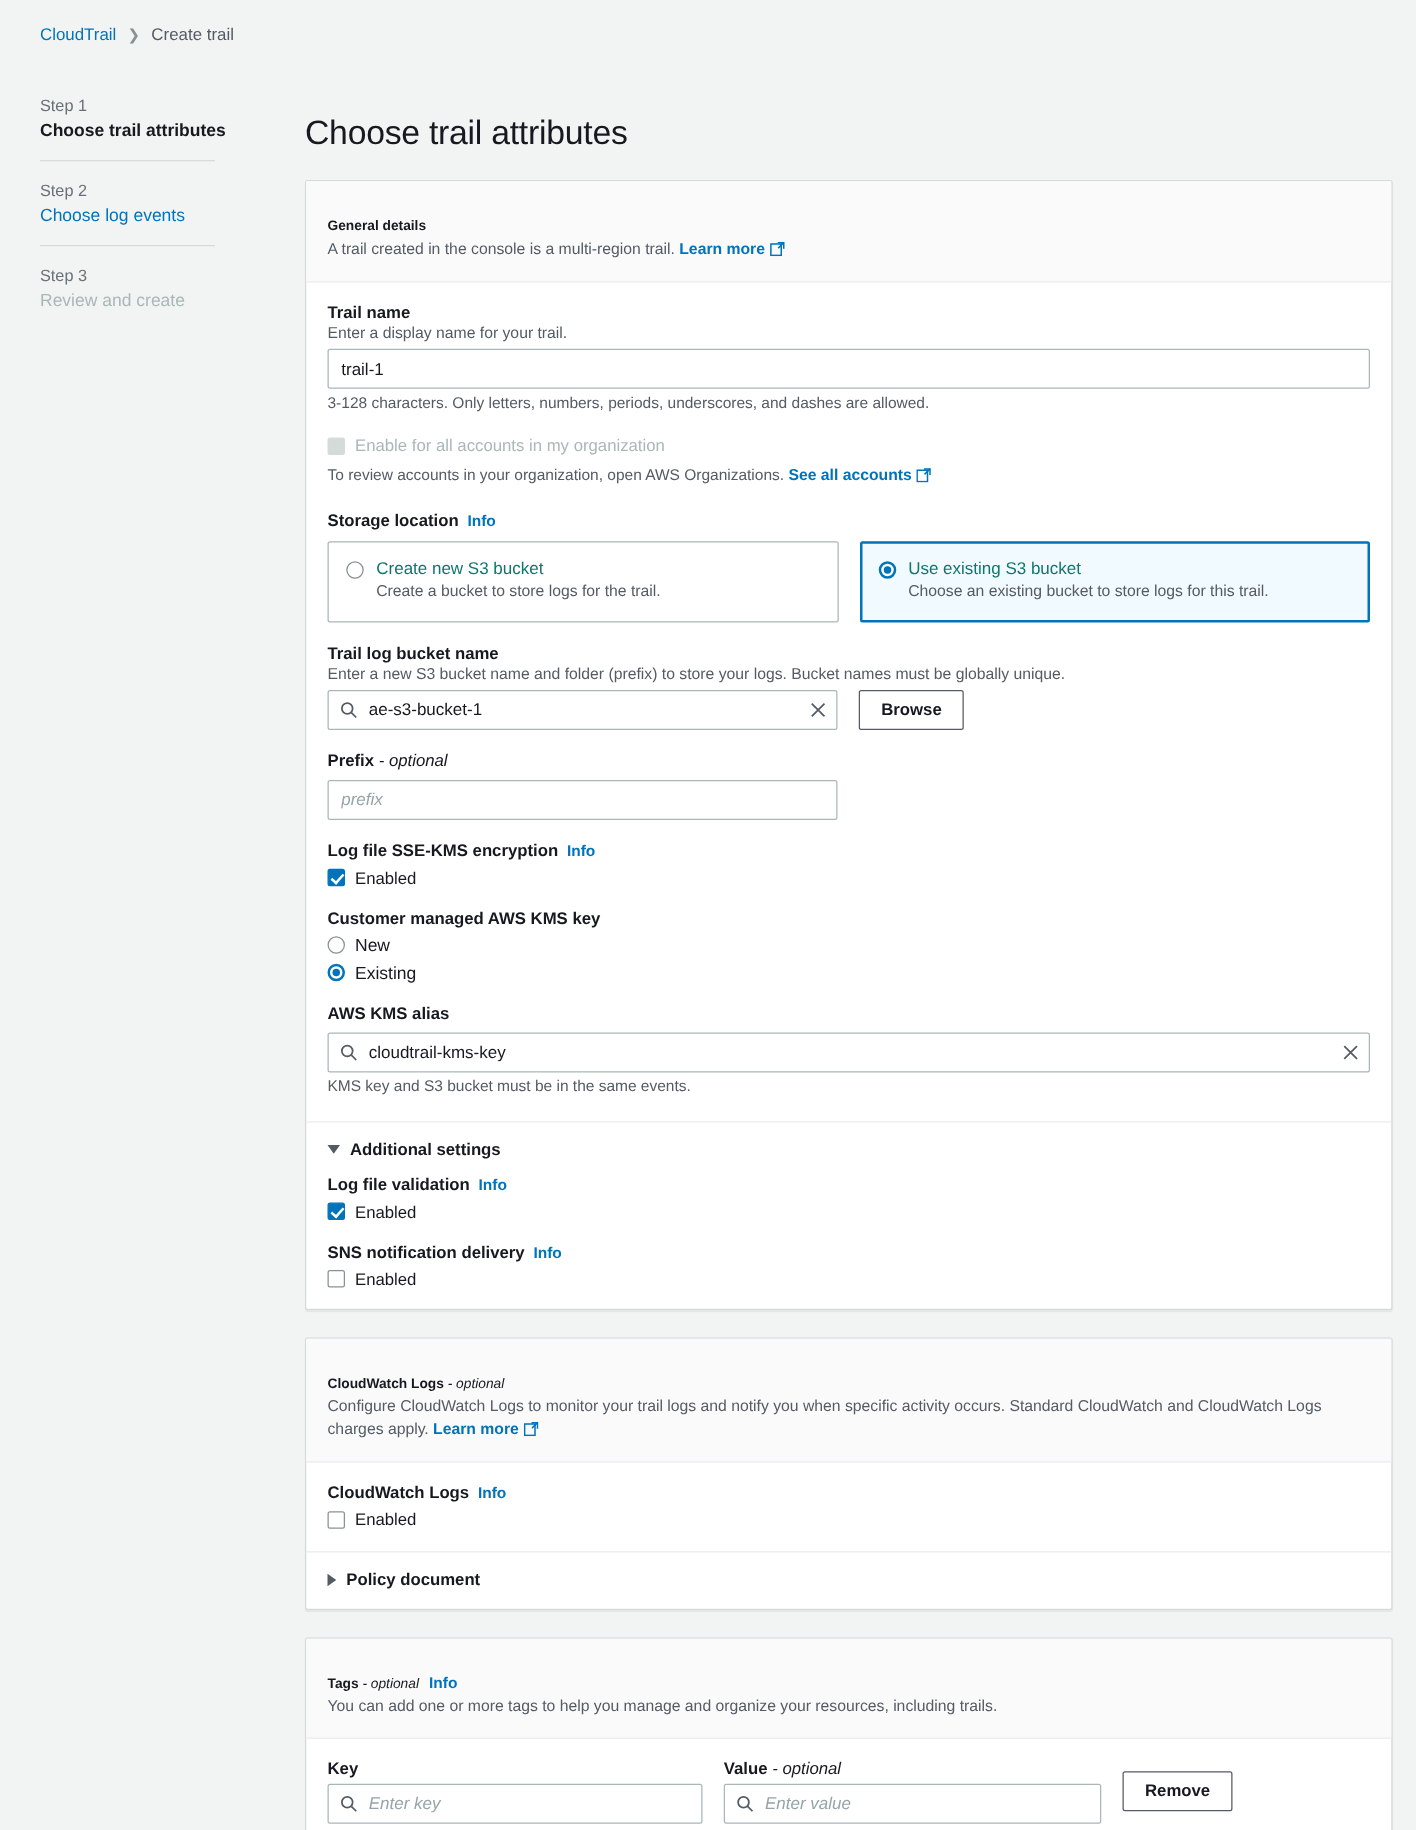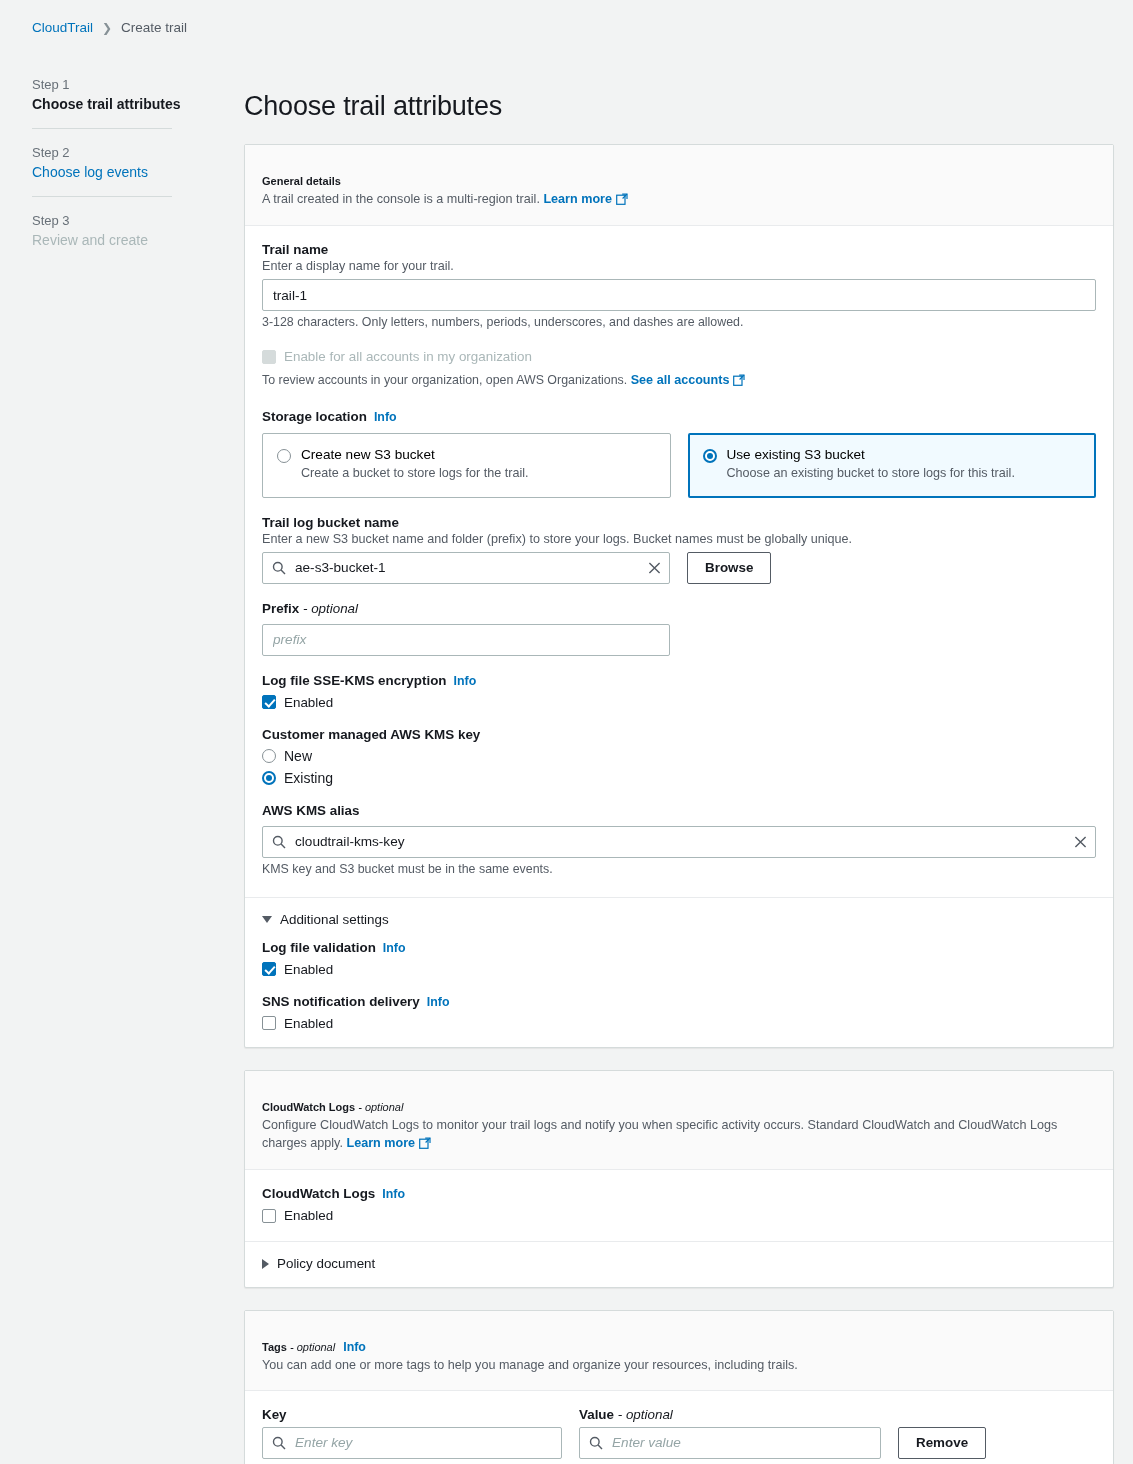--- a/index.html
+++ b/index.html
@@ -143,21 +143,21 @@
     flex: 1 1 0; min-width: 0;
     border: 1px solid #aab7b8; border-radius: 2px;
     background: #fff; padding: 13px 14px 14px 14px;
     display: flex; gap: 10px; cursor: pointer;
   }
   .radio-card.selected {
     border: 2px solid #0073bb; background: #f1faff;
     padding: 12px 13px 13px 13px;
   }
   .radio-card-title {
-    font-size: 13.6px; color: #000000; margin-bottom: 3px;
+    font-size: 13.6px; color: #0f766e; margin-bottom: 3px;
   }
   .radio-card-desc { font-size: 12.6px; color: #545b64; line-height: 1.4; }
 
   
   .radio {
     width: 14px; height: 14px; border-radius: 50%;
     border: 1px solid #879196; background: #fff;
     flex: 0 0 14px; margin-top: 2px; position: relative;
   }
   .radio.checked { border: 2px solid #0073bb; }
@@ -193,39 +193,39 @@
   .radio-row {
     display: flex; align-items: center; gap: 8px;
     margin-top: 6px; cursor: pointer;
   }
   .radio-row .radio { margin-top: 0; }
   .radio-row .opt-label { font-size: 14px; color: #16191f; }
 
   
   .expander {
     display: flex; align-items: center; gap: 8px;
-    cursor: pointer; font-size: 13.4px; font-weight: normal; color: #16191f;
+    cursor: pointer; font-size: 13.4px; font-weight: bold; color: #16191f;
   }
   .tri {
     width: 0; height: 0; display: inline-block;
   }
   .tri.down {
     border-left: 5px solid transparent;
     border-right: 5px solid transparent;
     border-top: 7px solid #545b64;
   }
   .tri.right {
     border-top: 5px solid transparent;
     border-bottom: 5px solid transparent;
     border-left: 7px solid #545b64;
   }
 
   
   .tag-grid {
-    display: flex; gap: 17px; align-items: flex-end;
+    display: flex; gap: 17px; align-items: center;
   }
   .tag-col-key { width: 300px; }
   .tag-col-value { width: 302px; }
   .tag-label {
     font-size: 13.4px; font-weight: bold; color: #16191f;
     display: block; margin-bottom: 5px;
   }
   .tag-label .opt { font-weight: normal; font-style: italic; }
 </style>
 </head>

